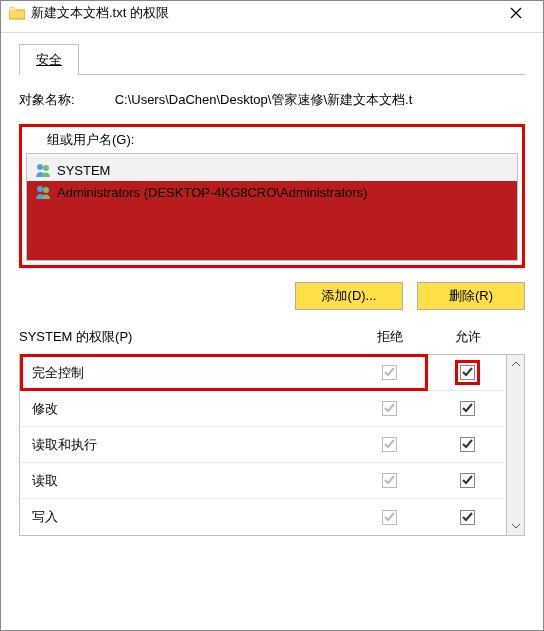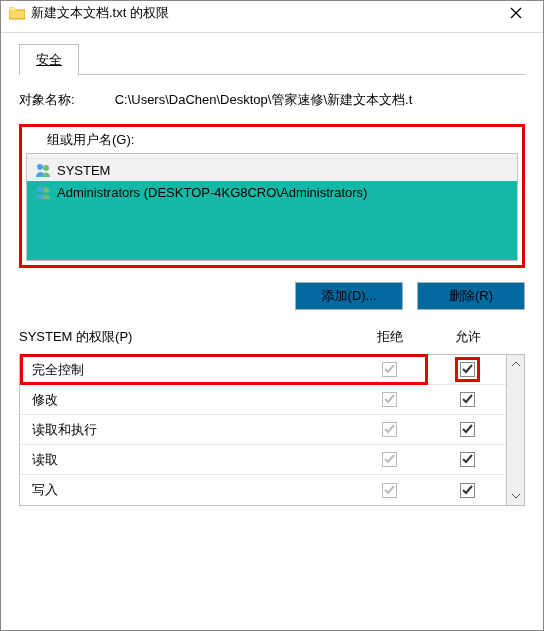--- a/index.html
+++ b/index.html
@@ -67,21 +67,21 @@
     border: 3px solid #e60000;
     padding: 2px 4px 4px 4px;
   }
   .group-label {
     padding: 2px 0 4px 2px;
     margin-left: 19px;
   }
   .user-list {
     border: 1px solid #c0c0c0;
     border-top: none;
-    background: #14b8a6;
+    background: #b91c1c;
   }
   .user-header {
     border-top:1px solid #c0c0c0;
     border-bottom:1px solid #e8e8e8;
     background: linear-gradient(#fdfdfd,#f0f0f0);
     height:6px;
   }
   .user-item {
     display: flex;
     align-items: center;
@@ -94,21 +94,21 @@
   .btn-row {
     display: flex;
     justify-content: flex-end;
     gap: 14px;
     margin: 14px 0 18px 0;
   }
   .btn {
     min-width: 108px;
     height: 28px;
     border: 1px solid #adadad;
-    background: #0369a1;
+    background: #fde047;
     display: flex;
     align-items: center;
     justify-content: center;
     padding: 12px 14px;
   }
   
   .perm-head {
     display: flex;
     align-items: center;
     margin-bottom: 8px;
@@ -121,21 +121,21 @@
   .perm-container {
     display: flex;
   }
   .perm-table {
     flex: 1;
     border: 1px solid #c0c0c0;
   }
   .perm-row {
     display: flex;
     align-items: center;
-    height: 30px;
+    height: 36px;
     border-bottom: 1px solid #e9e9e9;
     padding-left: 12px;
   }
   .perm-row:last-child { border-bottom:none; }
   .perm-row .pr-label { flex:1; }
   .perm-row .pr-col {
     width: 78px;
     display:flex;
     justify-content:center;
   }

